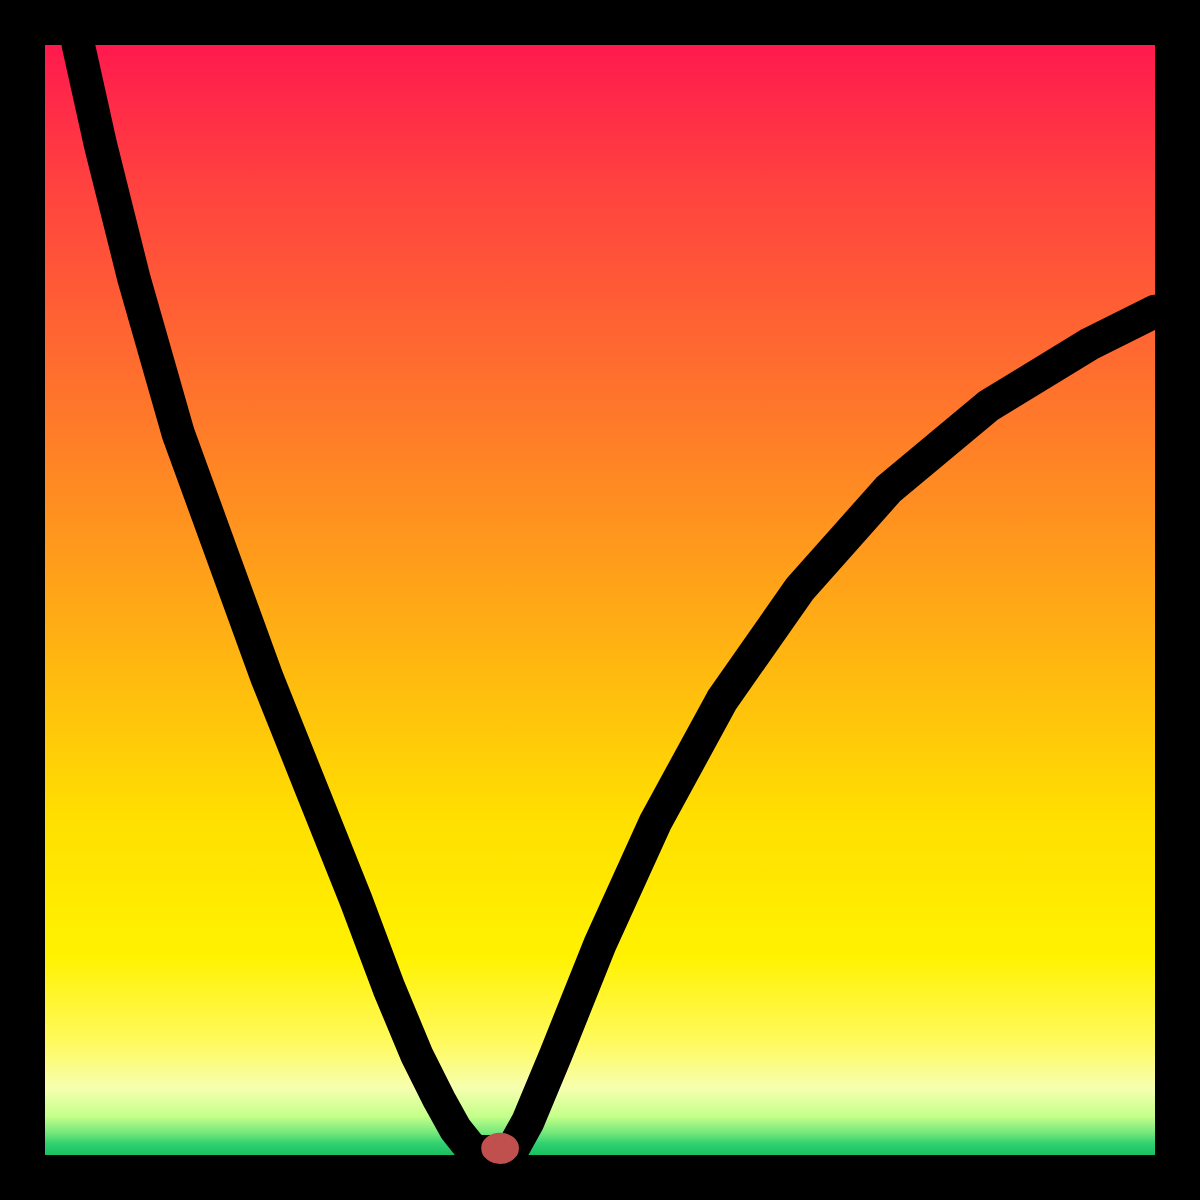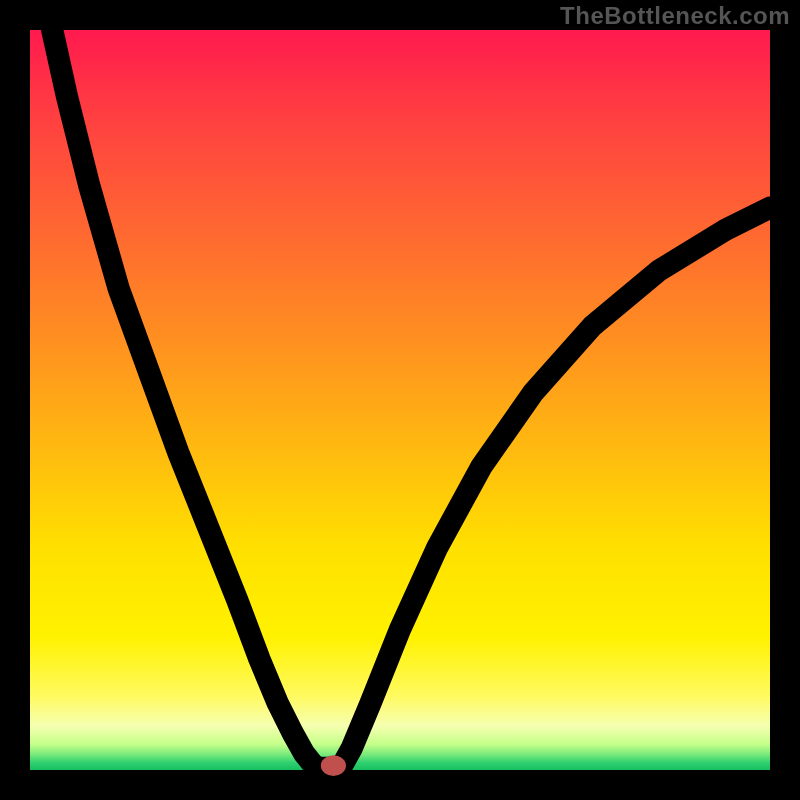--- a/index.html
+++ b/index.html
@@ -68,21 +68,20 @@
   }
   .marker {
     fill: #c0504d;
     stroke: #c0504d;
   }
 </style>
 </head>
 <body>
 
 <div class="frame">
-  <div class="watermark">TheBottleneck.com</div>
   <div class="plot">
     <svg viewBox="0 0 100 100" preserveAspectRatio="none">
       <path id="curve-left" class="curve" d="M3.00 0.00 L5.00 9.00 L8.00 21.00 L12.00 35.00 L16.00 46.00 L20.00 57.00 L24.00 67.00 L28.00 77.00 L31.00 85.00 L33.50 91.00 L35.50 95.00 L37.00 97.70 L38.20 99.20 L38.80 99.70"></path>
       <path id="curve-flat" class="curve" d="M38.80 99.70 L42.00 99.70"></path>
       <path id="curve-right" class="curve" d="M42.00 99.70 L43.50 97.00 L46.00 91.00 L50.00 81.00 L55.00 70.00 L61.00 59.00 L68.00 49.00 L76.00 40.00 L85.00 32.50 L94.00 27.00 L100.00 24.00"></path>
       <ellipse id="optimum-marker" class="marker" cx="41" cy="99.4" rx="1.2" ry="0.9"></ellipse>
     </svg>
   </div>
 </div>
 

